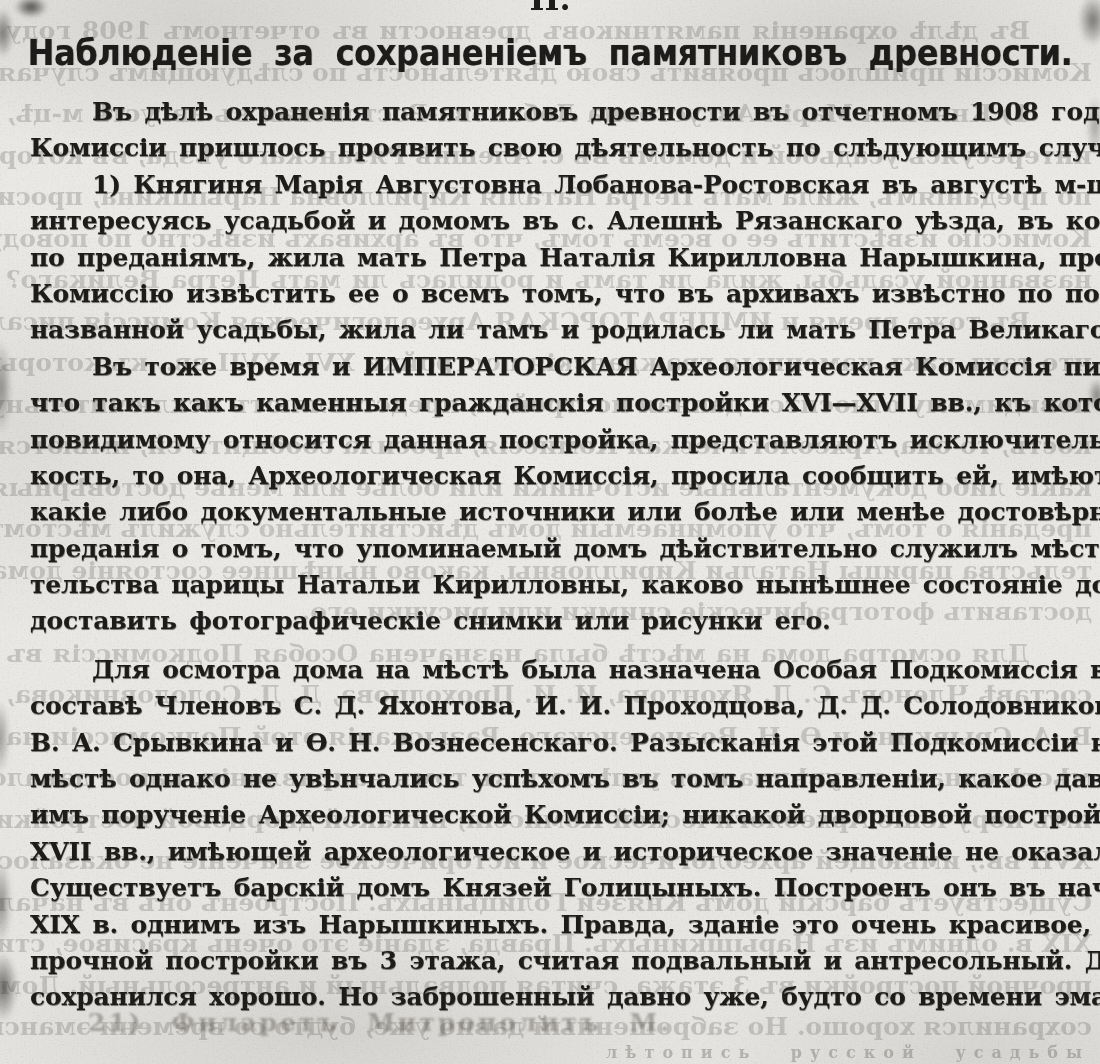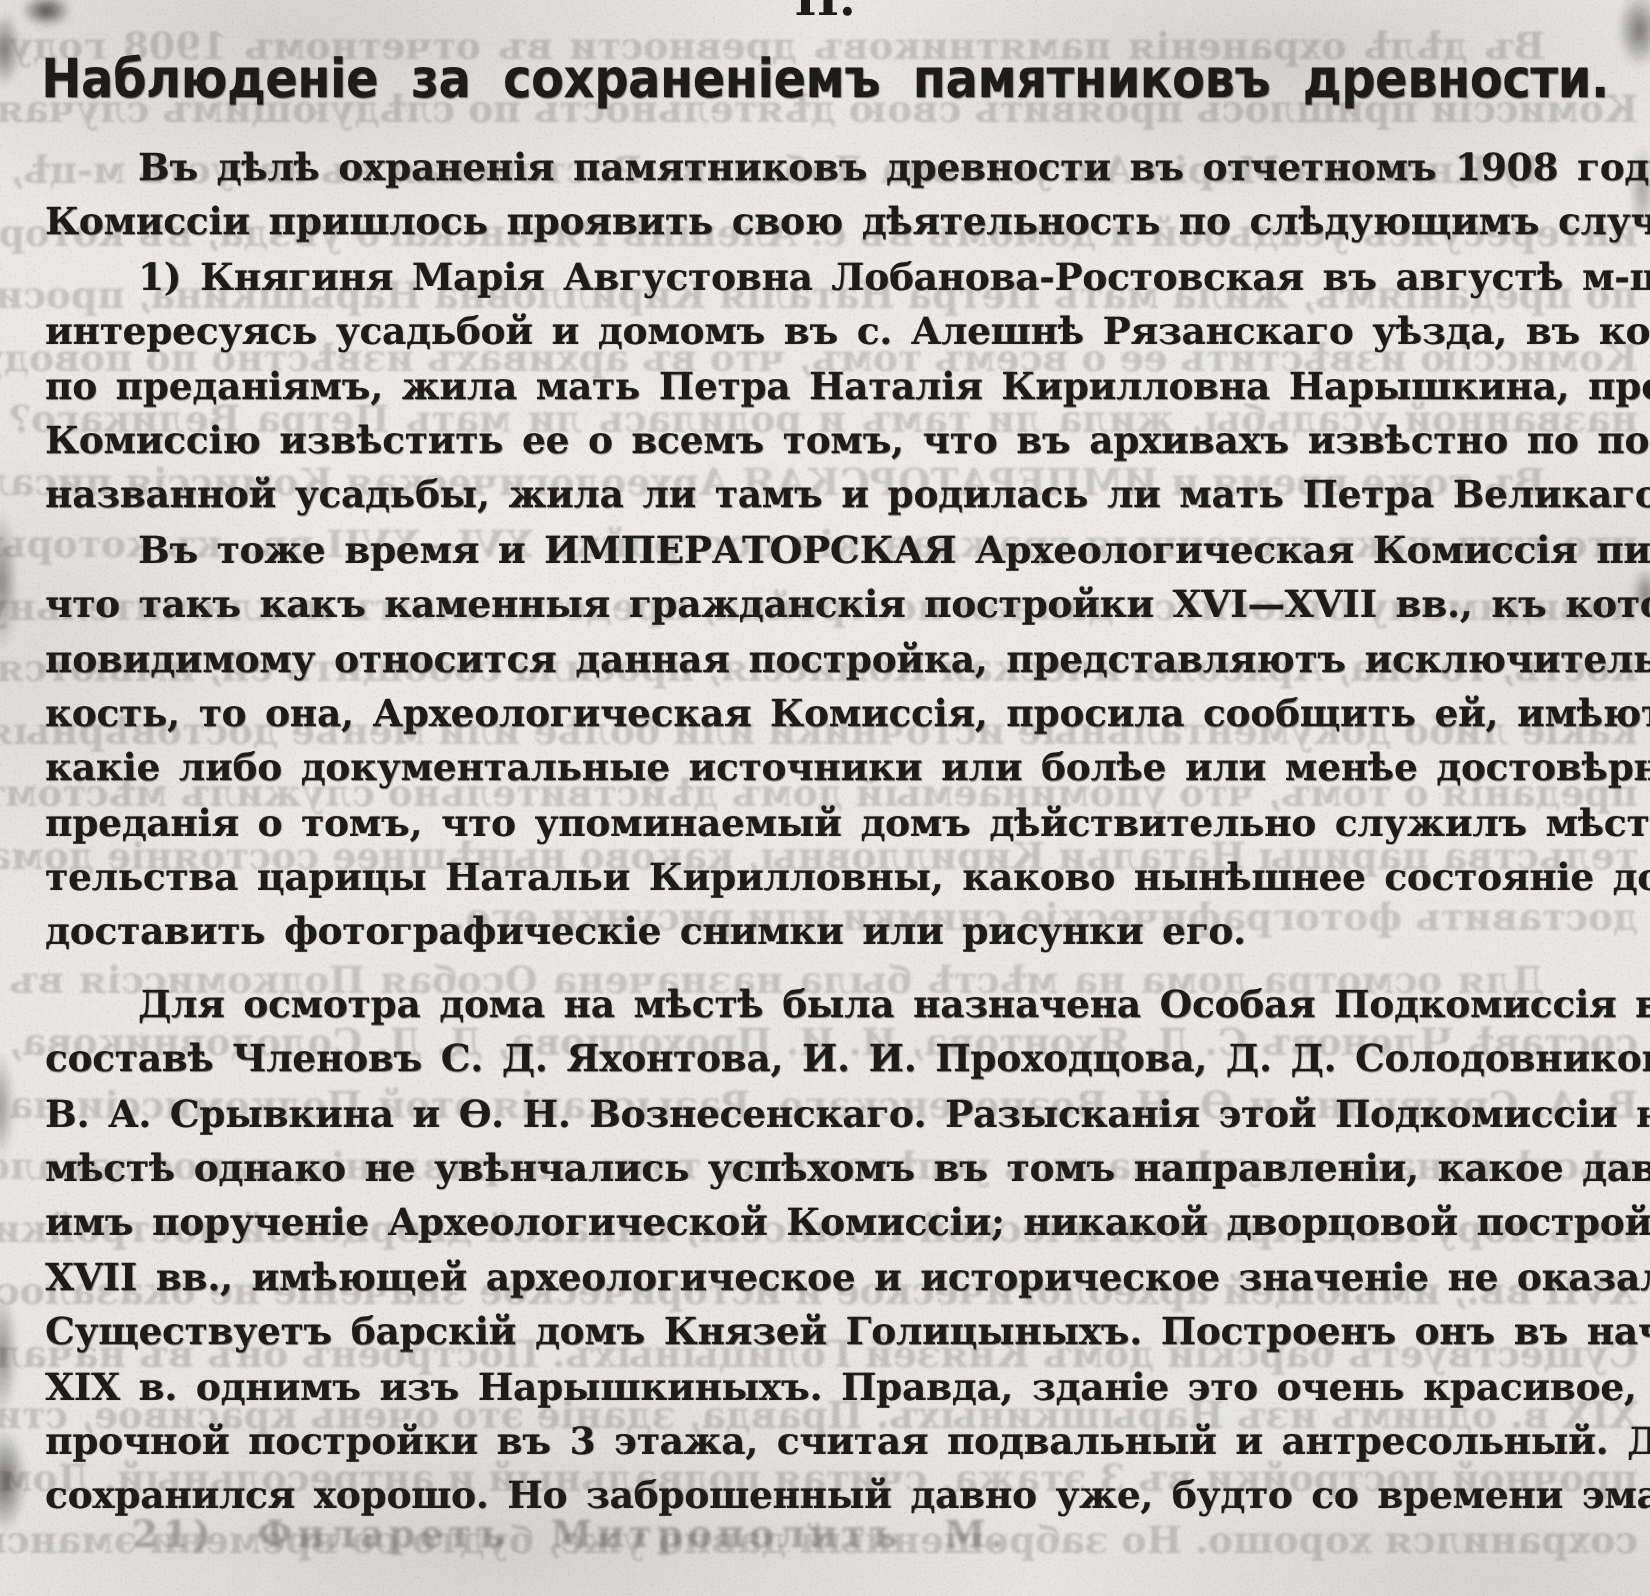--- a/index.html
+++ b/index.html
@@ -204,20 +204,21 @@
       <div class="line">имъ порученіе Археологической Комиссіи; никакой дворцовой постройки XVI—</div>
       <div class="line">XVII вв., имѣющей археологическое и историческое значеніе не оказалось.</div>
       <div class="line">Существуетъ барскій домъ Князей Голицыныхъ. Построенъ онъ въ началѣ</div>
       <div class="line">XIX в. однимъ изъ Нарышкиныхъ. Правда, зданіе это очень красивое, стильное,</div>
       <div class="line">прочной постройки въ 3 этажа, считая подвальный и антресольный. Домъ</div>
       <div class="line">сохранился хорошо. Но заброшенный давно уже, будто со времени эмансипаціи</div>
     </div>
 
   <div class="footnote">21) Филаретъ Митрополитъ М.</div>
 
+  <div class="watermark">лѣтопись русской усадьбы</div>
 
   <div class="smudge s1"></div>
   <div class="smudge s2"></div>
   <div class="smudge s3"></div>
   <div class="smudge s4"></div>
   <div class="smudge s5"></div>
   <div class="smudge s6"></div>
   <div class="smudge s7"></div>
   <div class="smudge s8"></div>
   <div class="smudge s9"></div>

